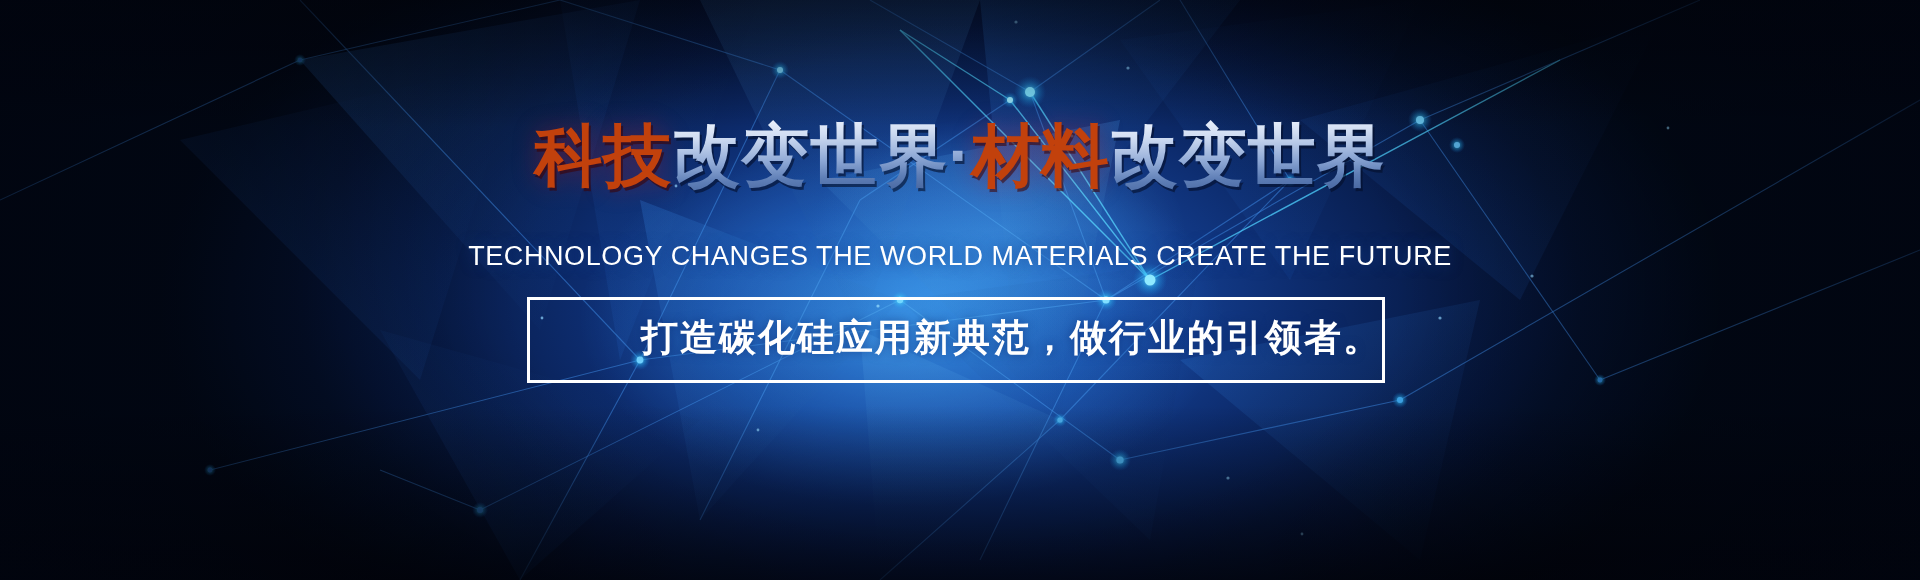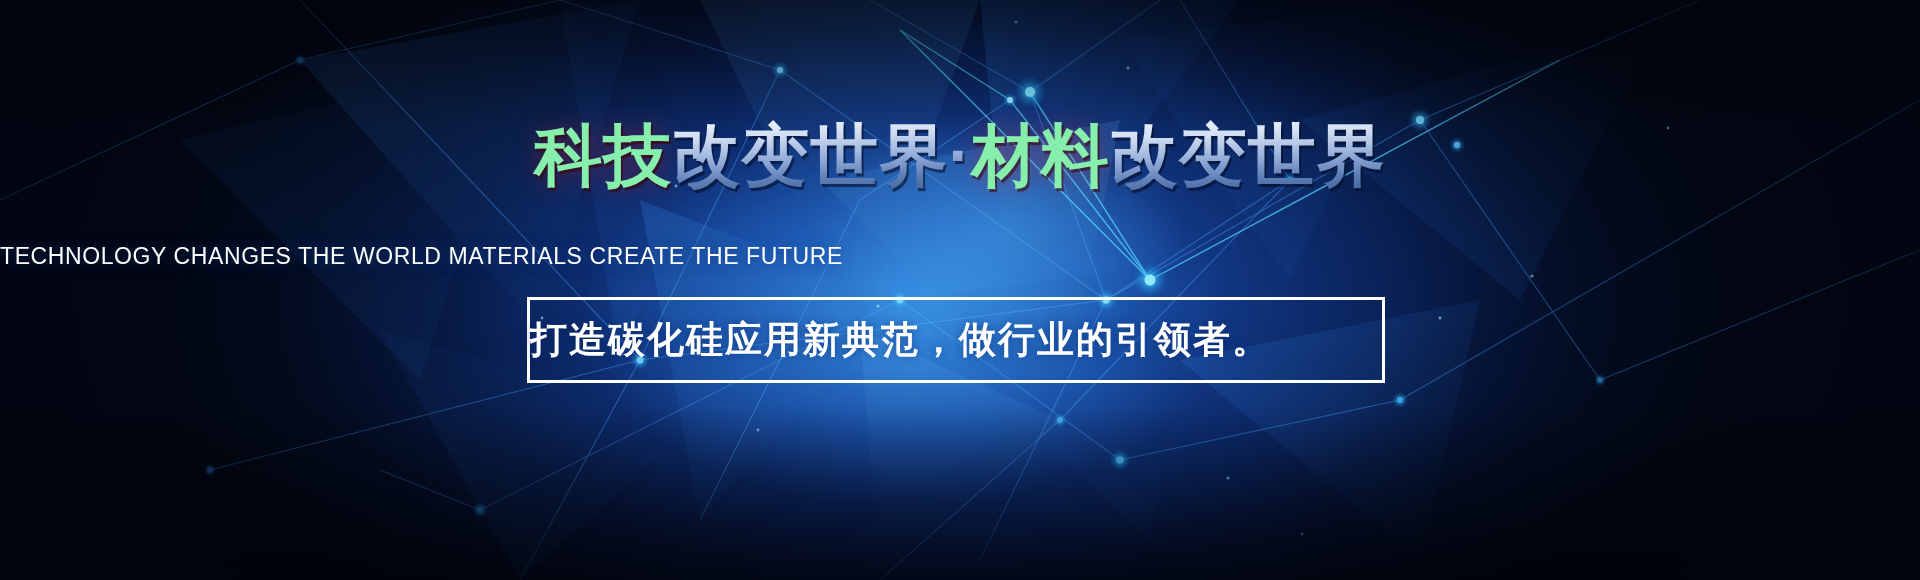--- a/index.html
+++ b/index.html
@@ -64,58 +64,59 @@
     width: 100%;
     text-align: center;
     white-space: nowrap;
     font-size: 68px;
     line-height: 74px;
     font-weight: 700;
     letter-spacing: 1px;
   }
   .headline span { display: inline-block; }
   .hl-red {
-    color: #86efac;
+    color: #c2410c;
     text-shadow: 2px 3px 0 rgba(60,0,0,0.55), 0 0 24px rgba(220,20,30,0.35);
   }
   .hl-silver {
     background-image: linear-gradient(178deg, #f4f8ff 0%, #cfdcf2 26%, #8fa9d6 56%, #5d7db5 78%, #43629b 100%);
     -webkit-background-clip: text;
     background-clip: text;
     color: transparent;
     -webkit-text-fill-color: transparent;
     filter: drop-shadow(2px 3px 0 rgba(4,14,40,0.6));
   }
 
   .subtitle {
     position: absolute;
     top: 240px;
     left: 0;
     width: 100%;
-    text-align: left;
+    text-align: center;
     white-space: nowrap;
     color: #ffffff;
-    font-size: 23px;
+    font-size: 27px;
     line-height: 32px;
     font-weight: 400;
     letter-spacing: 0.6px;
     text-shadow: 0 0 14px rgba(20,60,140,0.8);
   }
 
   .slogan-box {
     position: absolute;
     left: 527px;
     top: 297px;
     width: 858px;
     height: 86px;
     box-sizing: border-box;
     border: 3px solid #ffffff;
     display: flex;
     align-items: center;
-    justify-content: flex-start;
+    justify-content: flex-end;
+    font-family: Liberation Mono, monospace;
   }
   .slogan-text {
     color: #ffffff;
     font-size: 37px;
     line-height: 44px;
     font-weight: 700;
     letter-spacing: 2px;
     white-space: nowrap;
     text-shadow: 0 0 10px rgba(10,40,110,0.6);
   }

